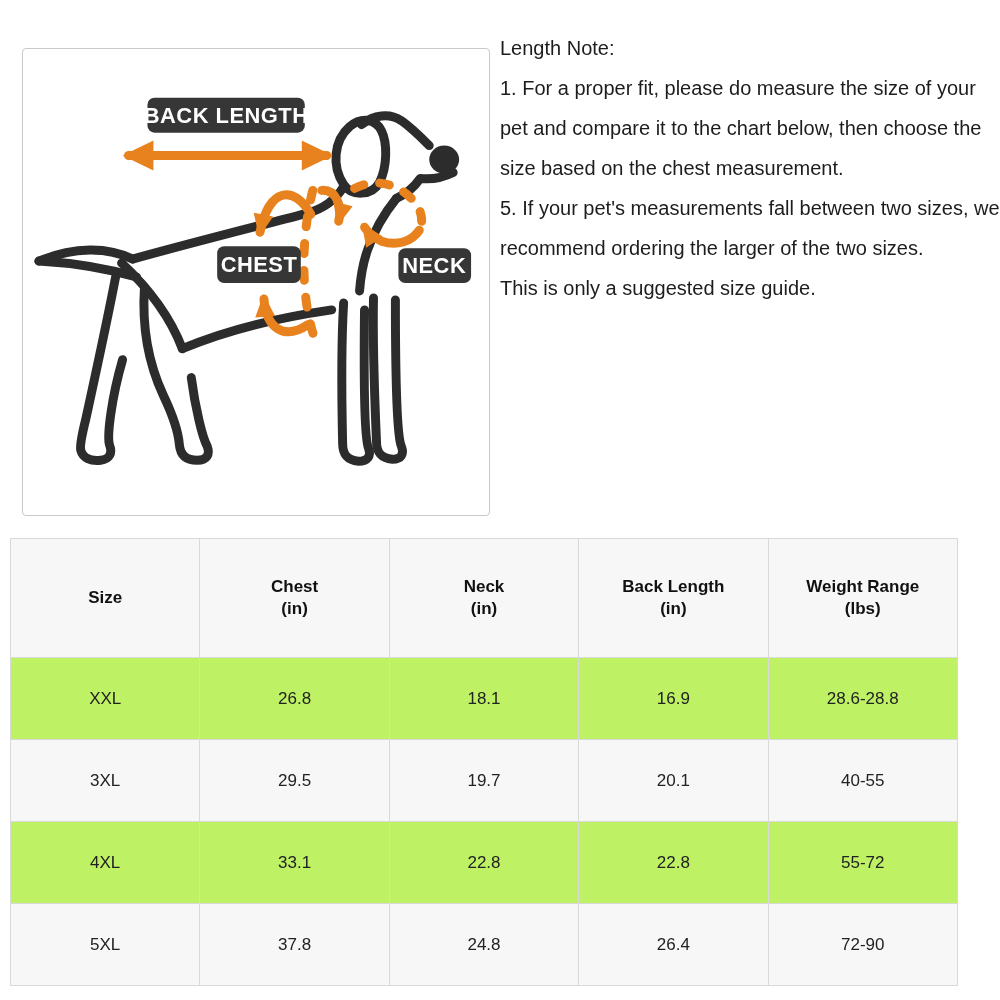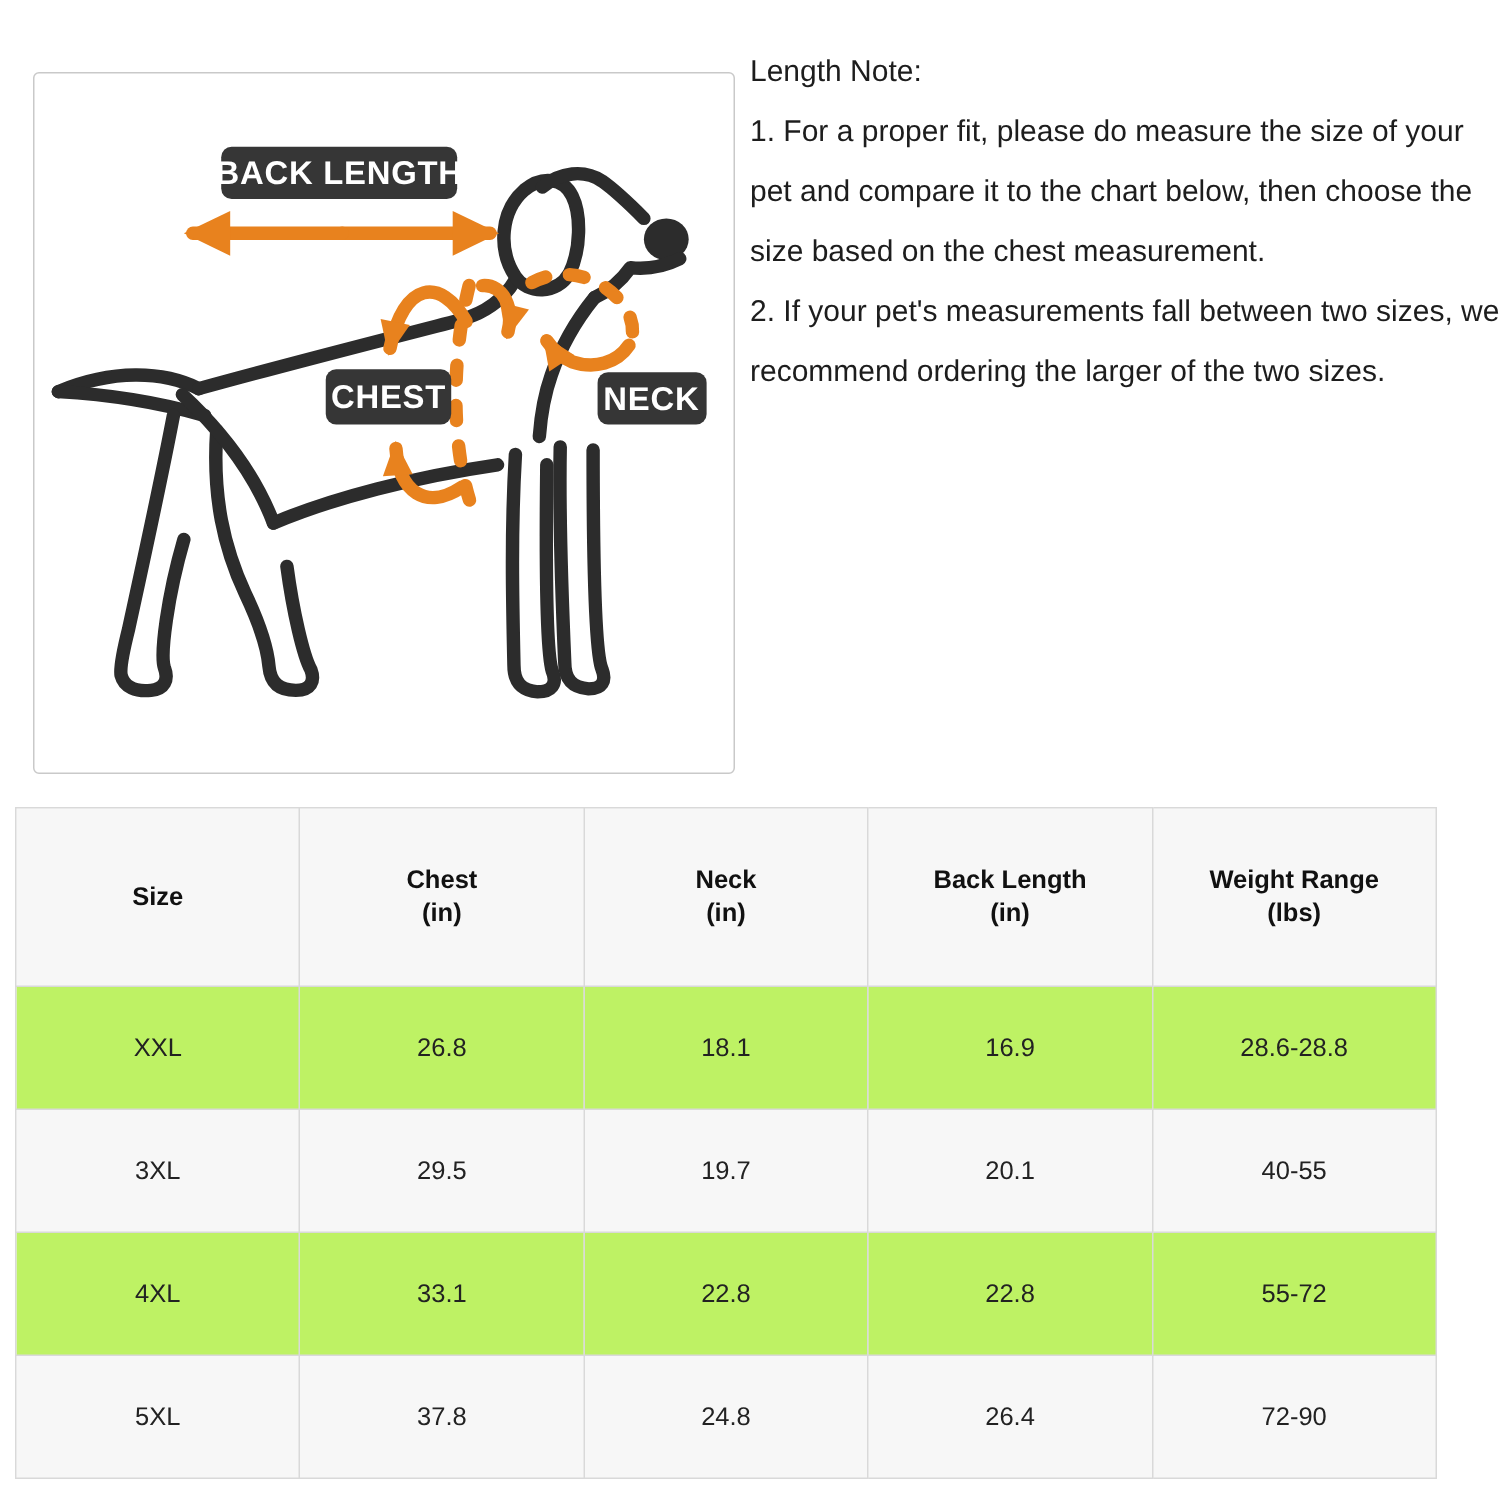--- a/index.html
+++ b/index.html
@@ -153,21 +153,22 @@
 
       <rect class="badge-rect" x="377" y="200" width="73" height="35" rx="7"></rect>
       <text class="badge-text" x="413" y="225" text-anchor="middle">NECK</text>
     </g>
   </svg>
 </div>
 
 <div class="note">
   <p>Length Note:</p>
   <p>1. For a proper fit, please do measure the size of your pet and compare it to the chart below, then choose the size based on the chest measurement.</p>
-  <p>2. If your pet's measurements fall between two sizes, we recommend ordering the larger of the two sizes.</p>
+  <p>5. If your pet's measurements fall between two sizes, we recommend ordering the larger of the two sizes.</p>
+  <p>This is only a suggested size guide.</p>
 </div>
 
 <table class="size-table">
   <thead>
     <tr>
       <th>
         <span class="hlabel">Size</span>
       </th>
       <th>
         <span class="hlabel">Chest</span>

